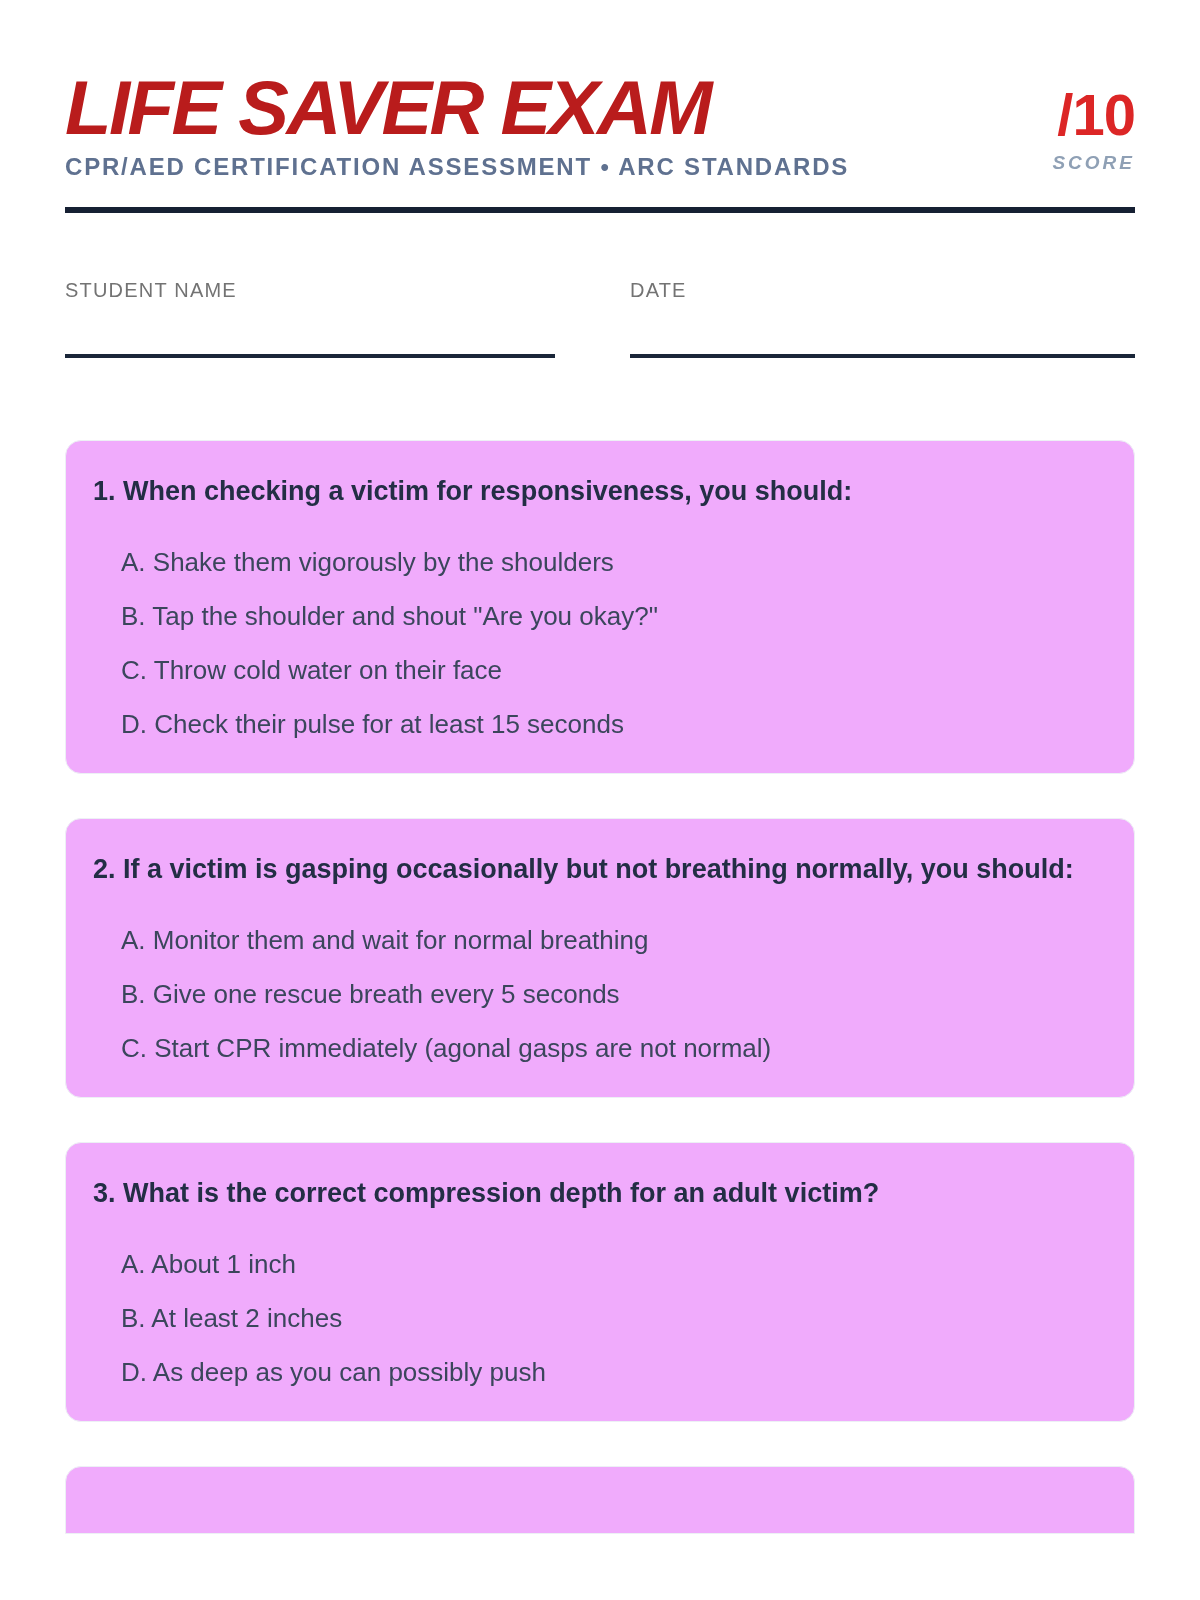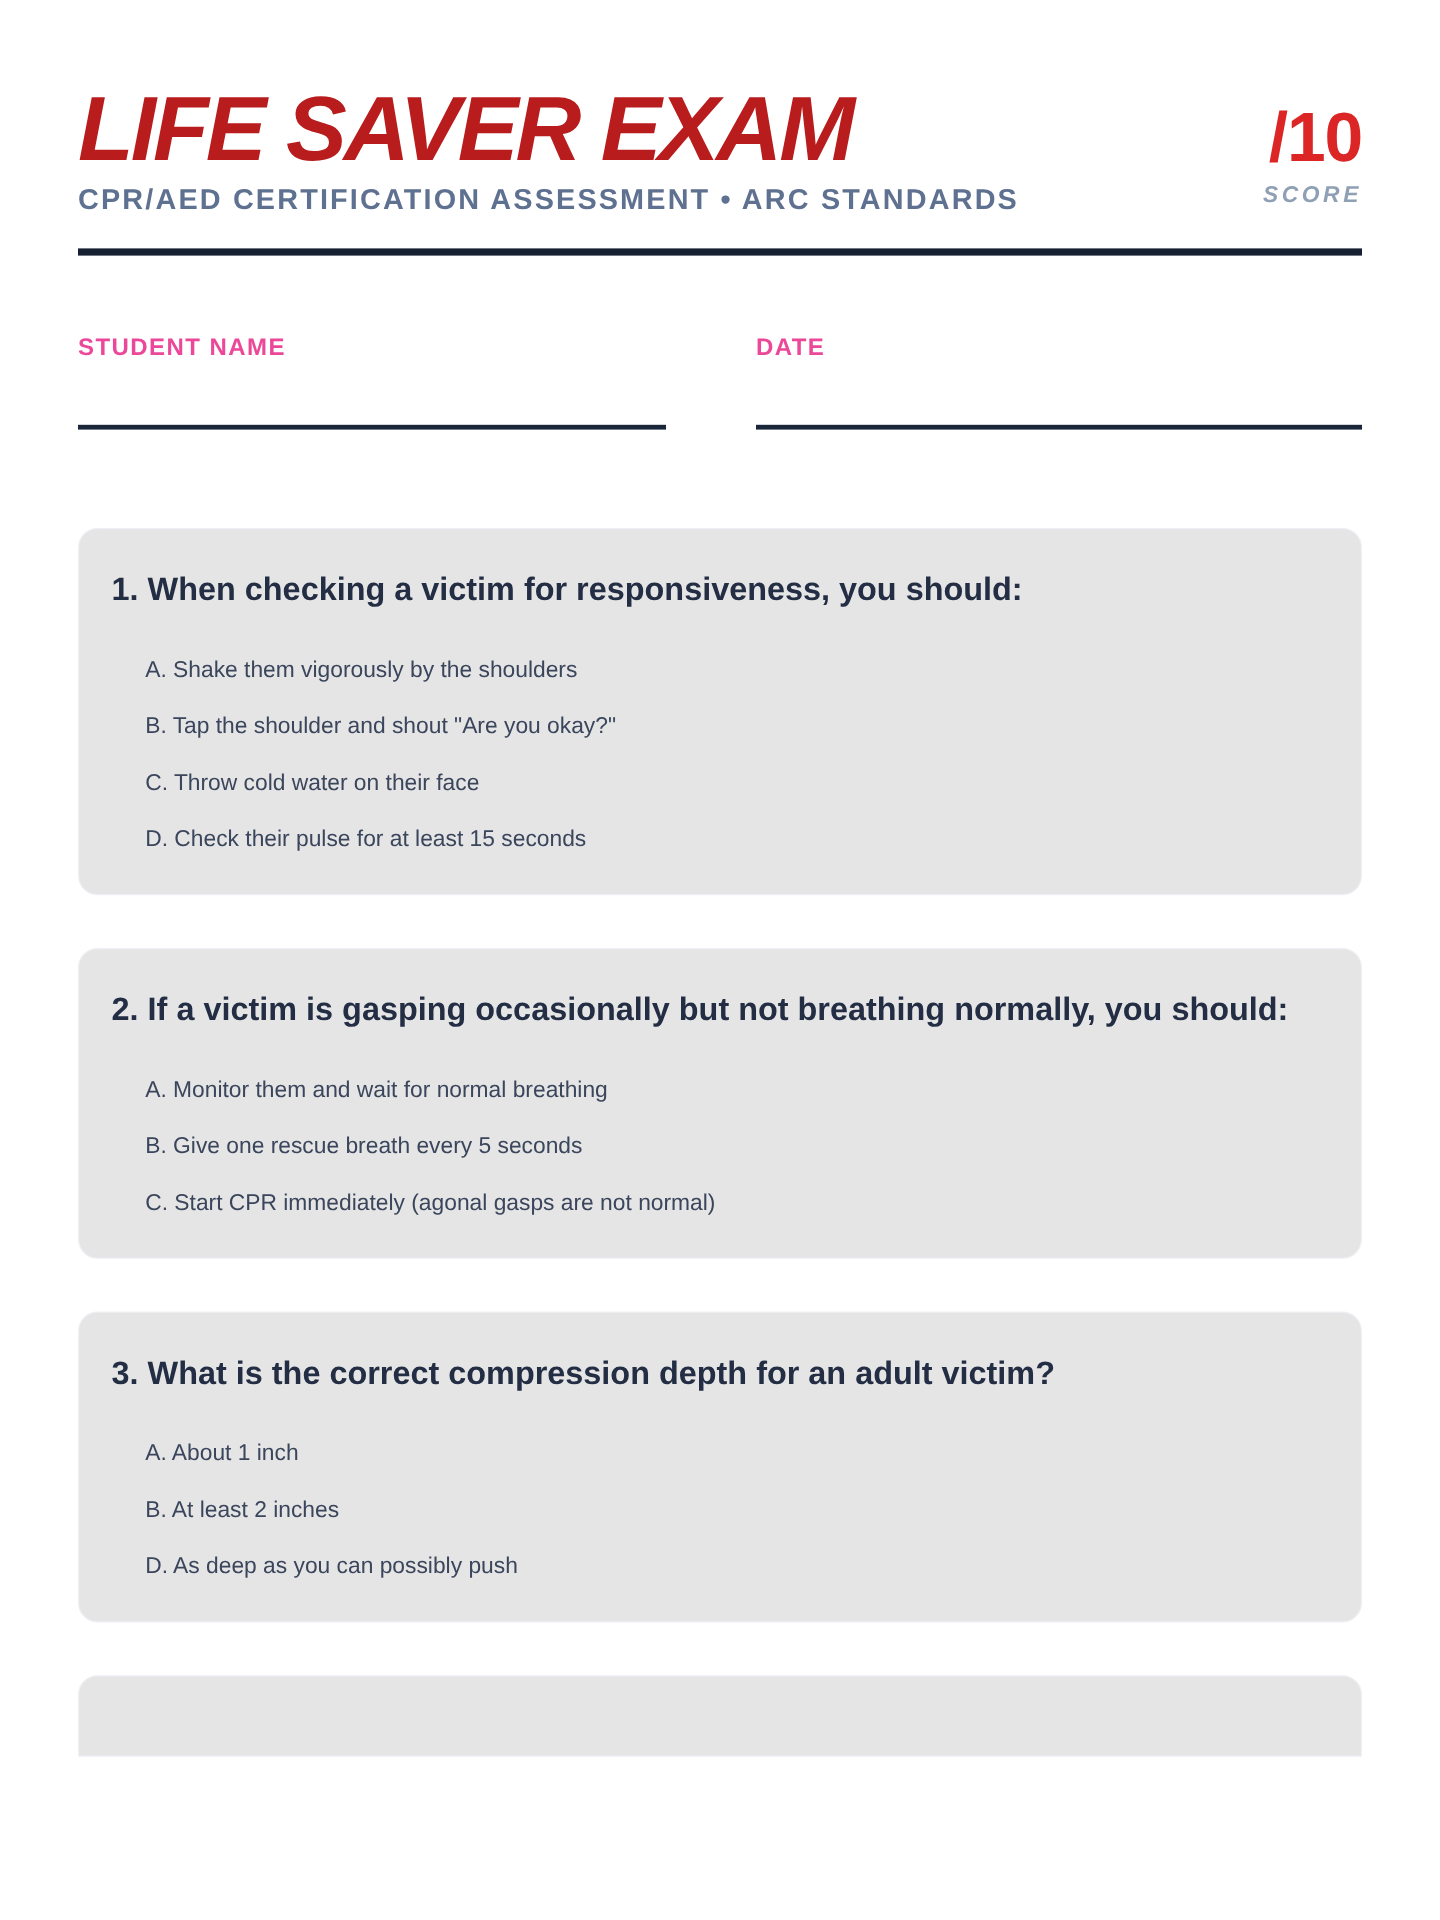--- a/index.html
+++ b/index.html
@@ -56,44 +56,44 @@
     background: #162033;
   }
 
   
   .fields { display: flex; gap: 75px; margin-top: 66px; }
   .field { border-bottom: 4px solid #1a2639; height: 79px; }
   .field-name { width: 490px; }
   .field-date { flex: 1; }
   .field-label {
     font-size: 20px;
-    font-weight: 700;
+    font-weight: 400;
     letter-spacing: 1.2px;
-    color: #ec4899;
+    color: #737373;
   }
 
   
   .cards { margin-top: 82px; }
   .card {
-    background: #e5e5e5;
+    background: #f0abfc;
     border: 1px solid #edf0f5;
     border-radius: 16px;
     padding: 30px 40px 36px 27px;
     margin-bottom: 44px;
   }
   .q {
     margin: 0 0 36px 0;
     font-size: 27px;
     font-weight: 700;
     line-height: 1.55;
     color: #232e45;
   }
   .opt {
     margin: 0 0 28px 28px;
-    font-size: 19px;
+    font-size: 26px;
     line-height: 1;
     color: #3b465c;
   }
   .opt:last-child { margin-bottom: 0; }
   .card-partial {
     height: 40px;
     margin-bottom: 0;
     border-radius: 16px 16px 0 0;
   }
 </style>

